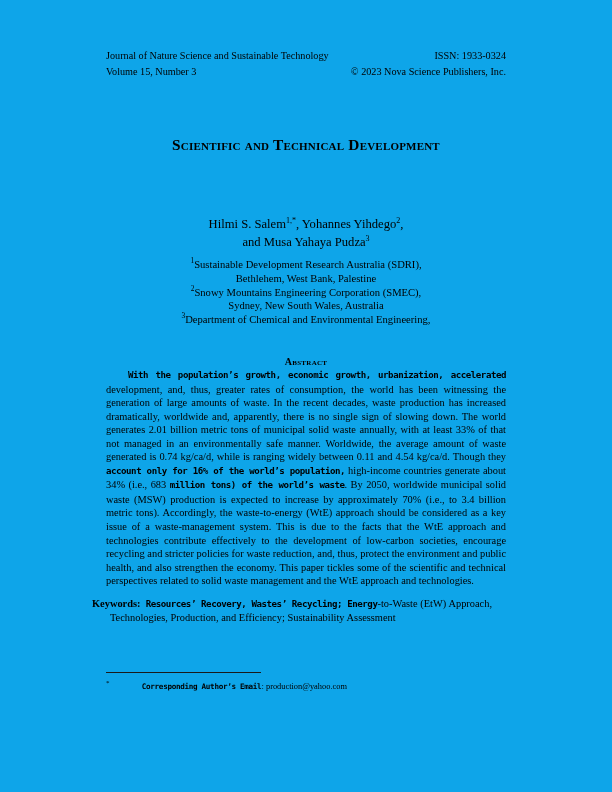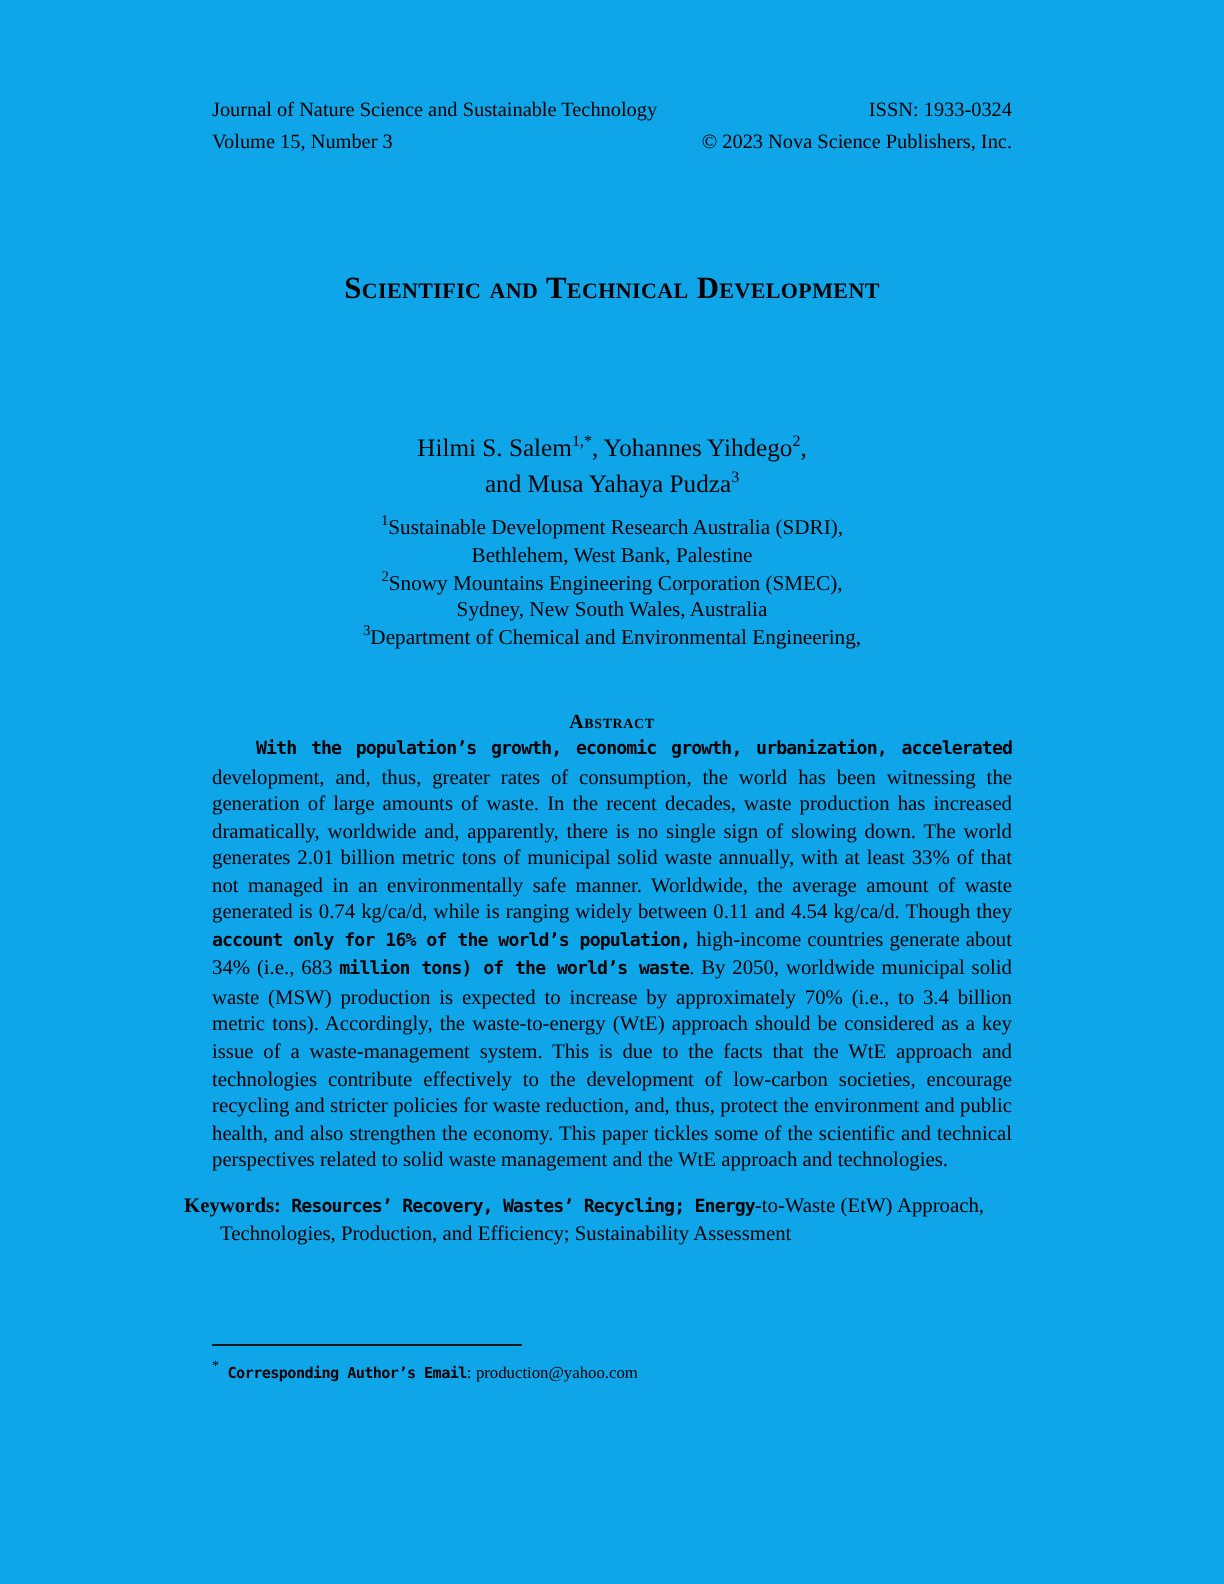--- a/index.html
+++ b/index.html
@@ -169,20 +169,21 @@
   .footnote sup {
     font-size: 7px;
     vertical-align: super;
     line-height: 0;
   }
   .footnote .fn-label {
     font-weight: bold;
     font-family: "DejaVu Sans Mono", monospace;
     font-size: 7.6px;
     letter-spacing: -0.3px;
+    margin-left: 28px;
   }
   .footnote .fn-email {
     font-size: 8.4px;
   }
 </style>
 </head>
 <body>
 
 <div class="page">
 

